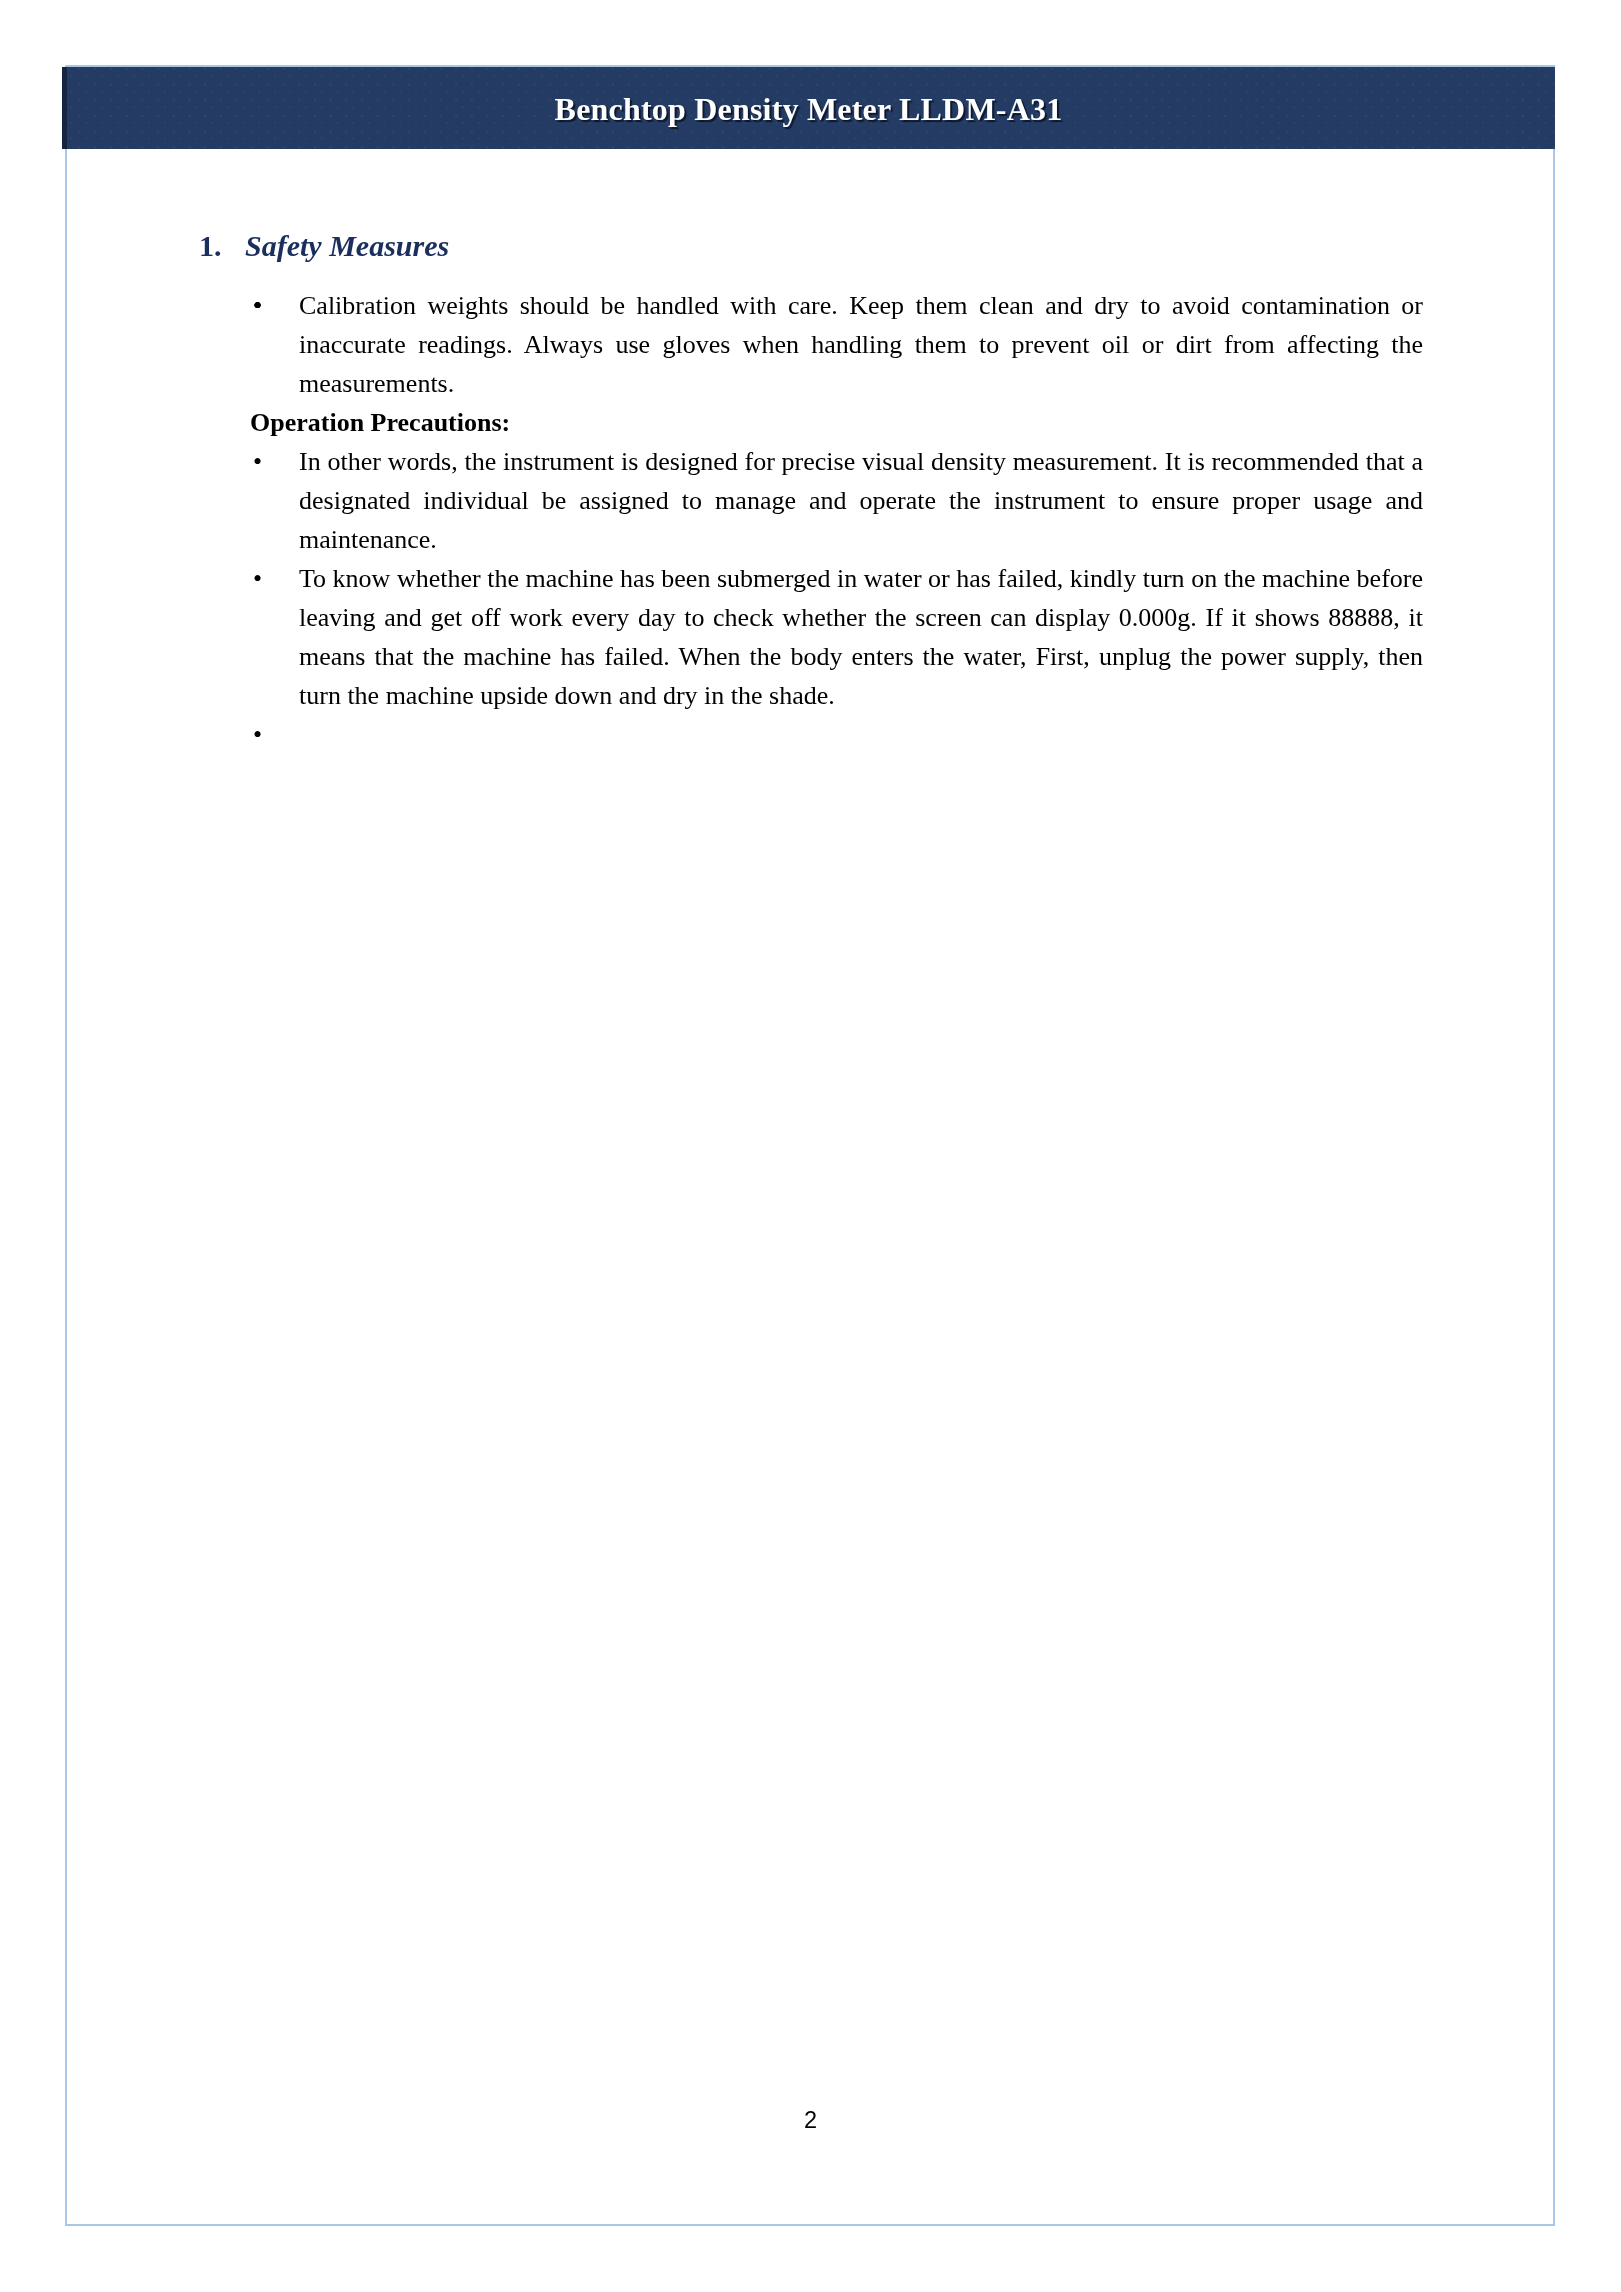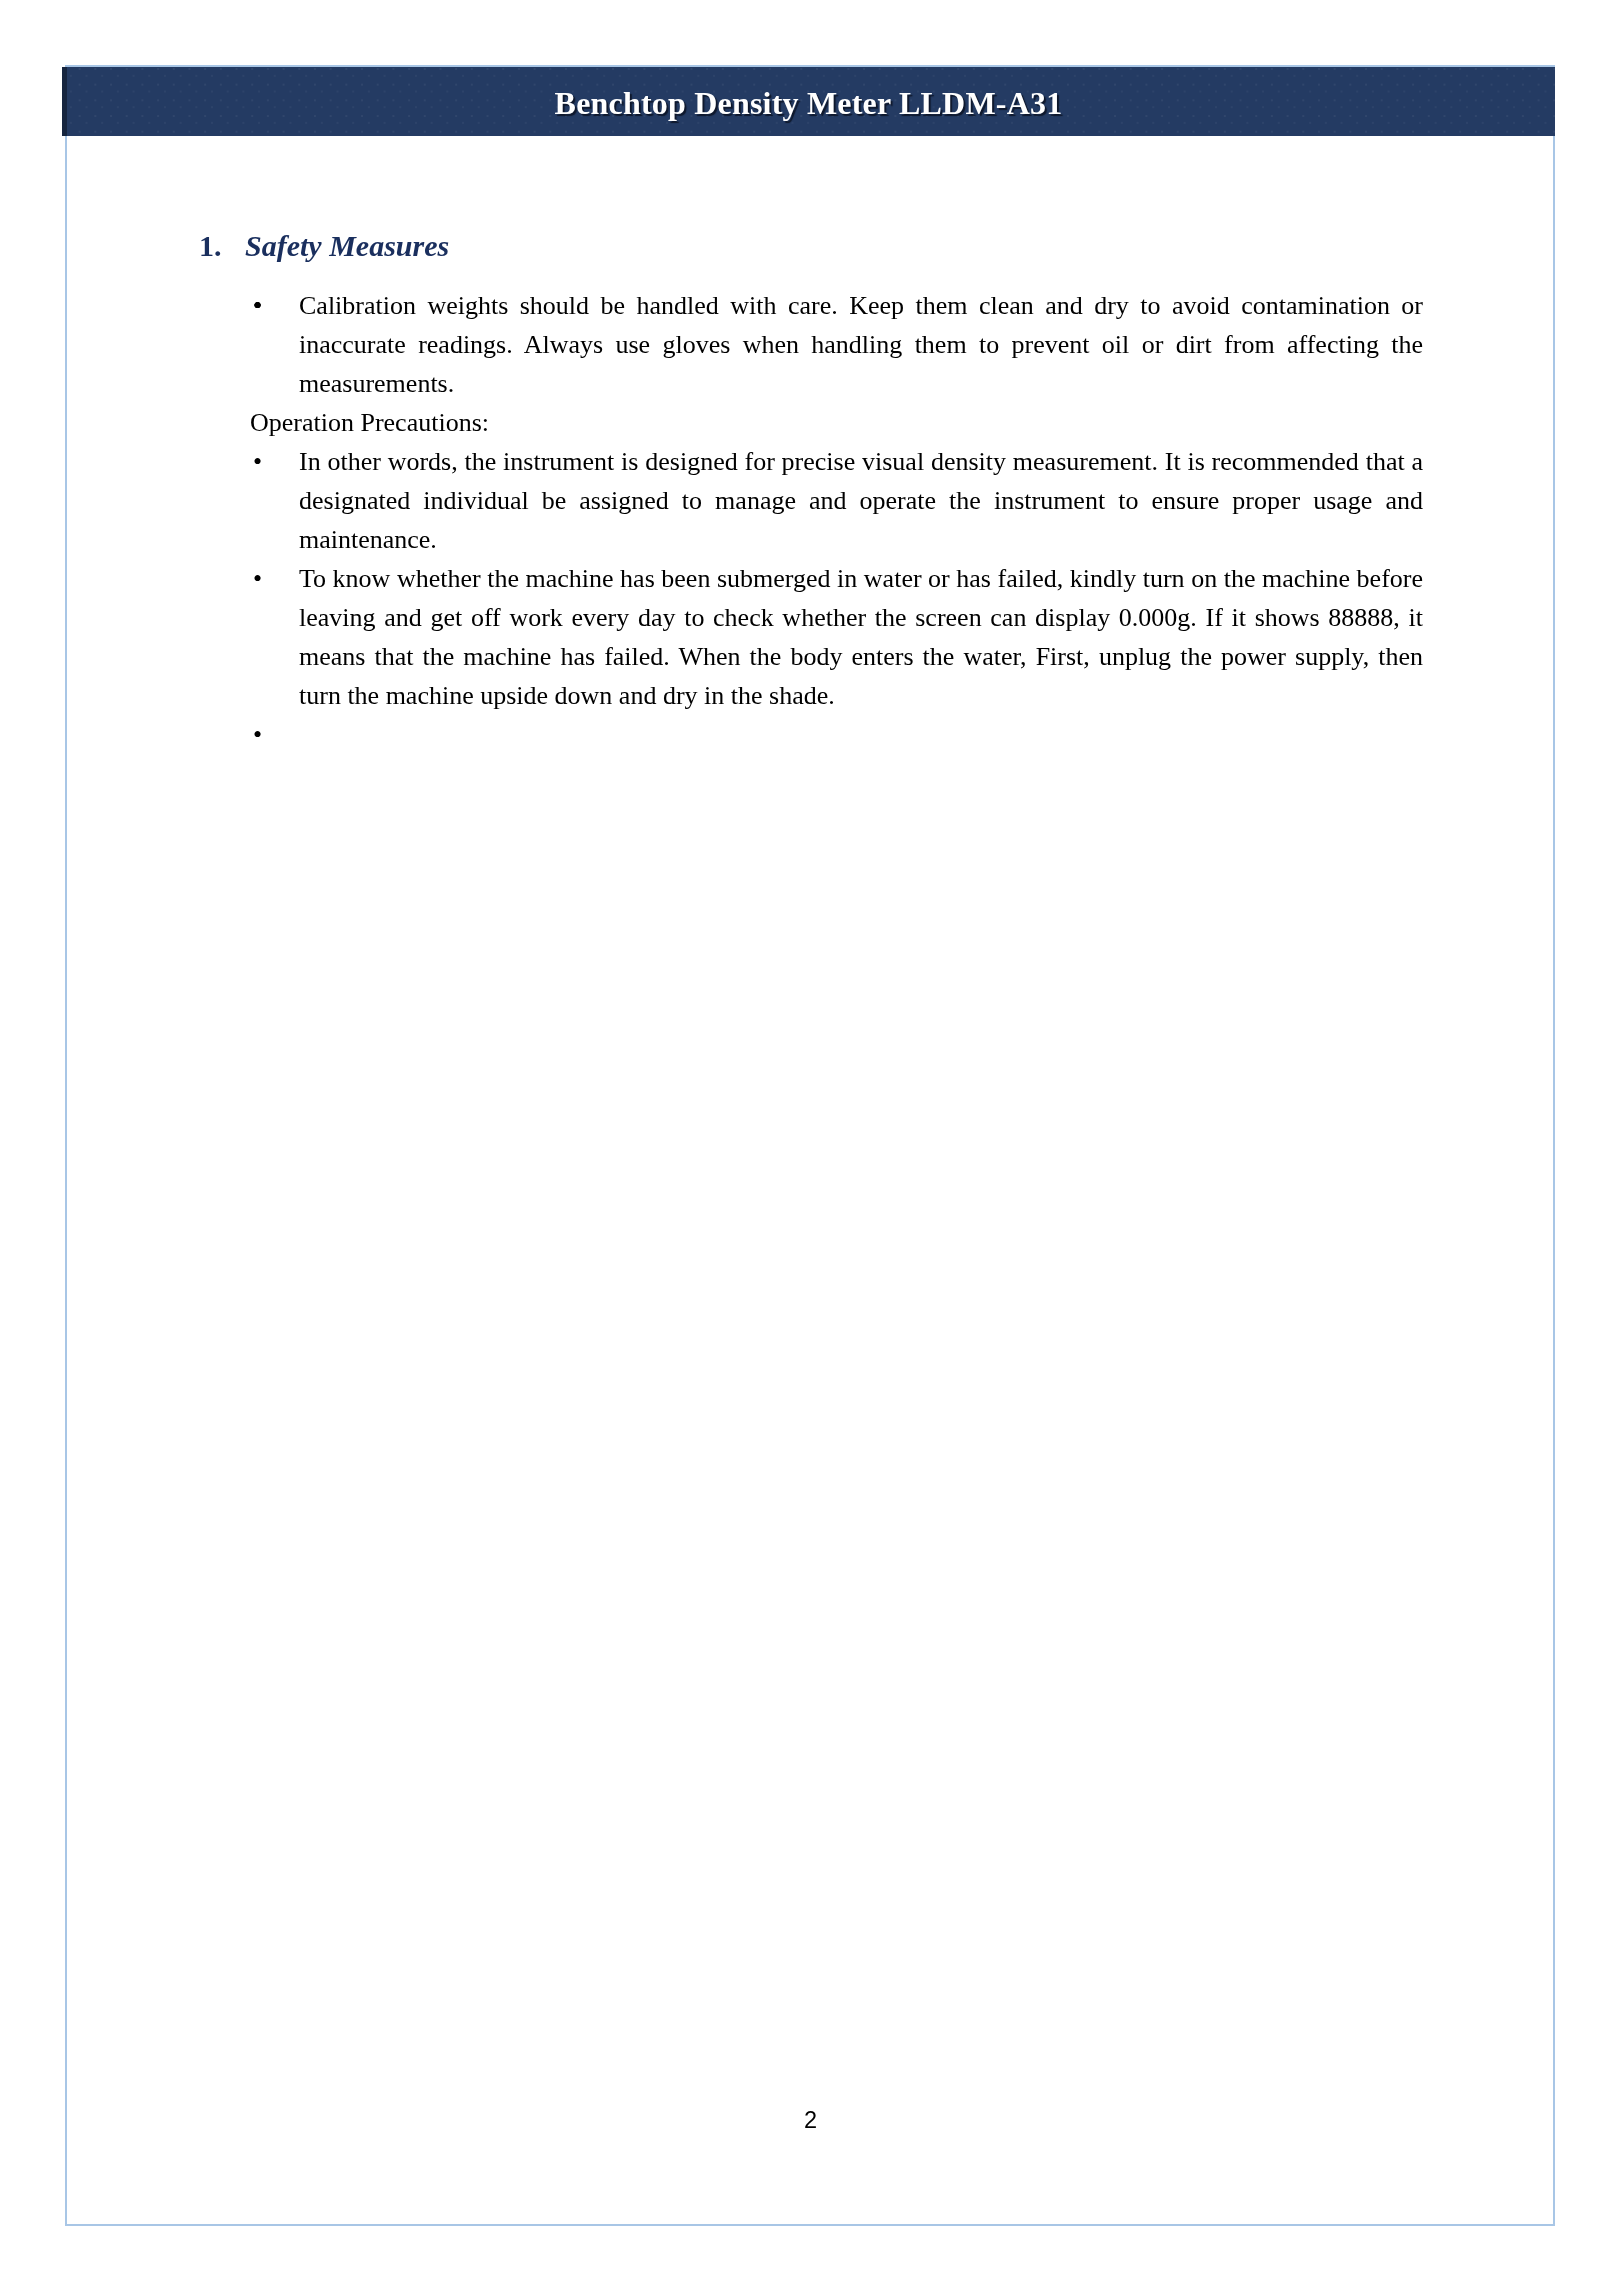--- a/index.html
+++ b/index.html
@@ -34,21 +34,21 @@
     box-sizing: border-box;
     pointer-events: none;
   }
 
   
   .header-banner {
     position: absolute;
     left: 62px;
     top: 67px;
     width: 1493px;
-    height: 69px;
+    height: 82px;
     background-color: #243b63;
     background-image:
       radial-gradient(circle at 2px 2px, rgba(255,255,255,0.055) 1px, transparent 1.2px),
       radial-gradient(circle at 8.8px 8.8px, rgba(255,255,255,0.045) 1px, transparent 1.2px);
     background-size: 15.7px 15.7px, 15.7px 15.7px;
     display: flex;
     align-items: center;
     justify-content: center;
     box-sizing: border-box;
   }
@@ -126,21 +126,21 @@
     font-size: 26px;
     line-height: 39px;
     color: #000000;
   }
 
   .sub-heading {
     margin: 0;
     padding-left: 250px;
     font-size: 26px;
     line-height: 39px;
-    font-weight: normal;
+    font-weight: bold;
     color: #000000;
     font-family: "Liberation Serif", "DejaVu Serif", serif;
   }
 
   
   .jtext {
     text-align: justify;
     text-align-last: left;
   }
 

